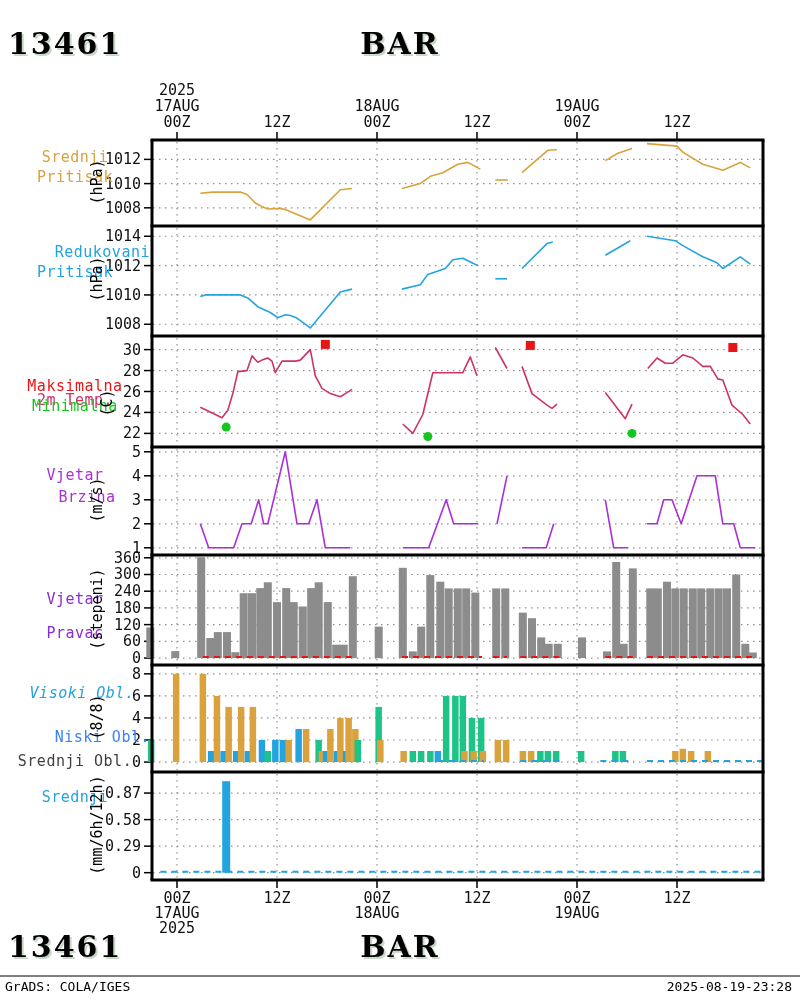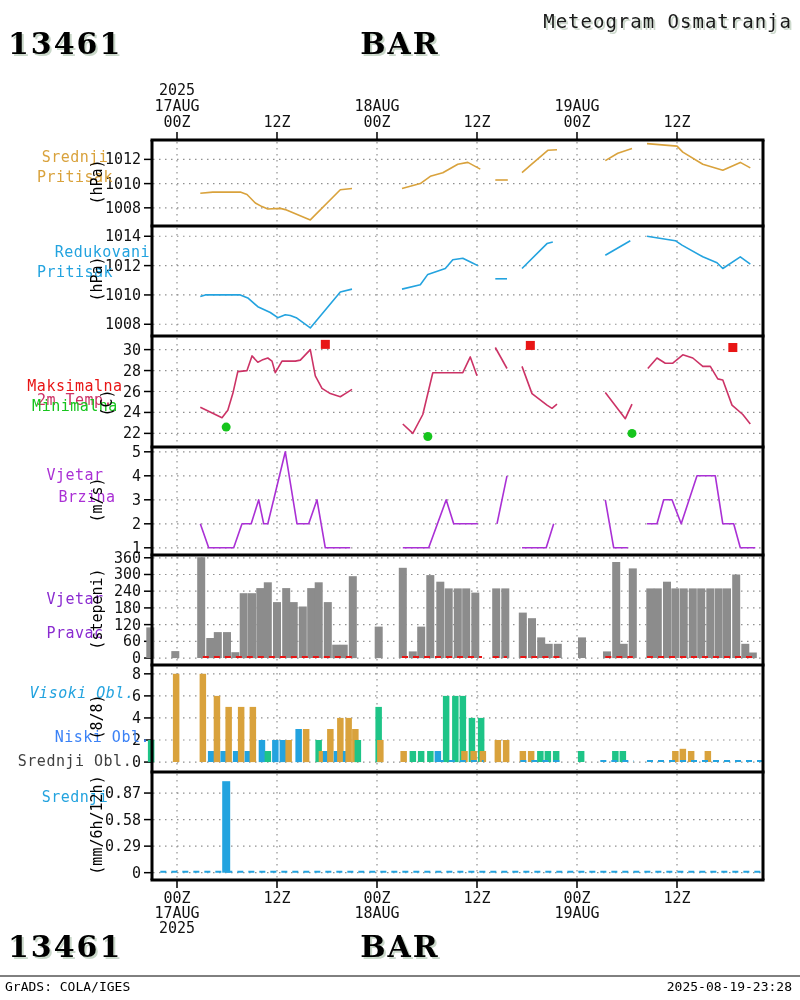--- a/index.html
+++ b/index.html
@@ -356,21 +356,20 @@
       <text x="376.9992" y="918" text-anchor="middle" font-size="15" font-family="&quot;DejaVu Sans Mono&quot;, monospace" fill="#111">18AUG</text>
       <text x="476.99879999999996" y="903" text-anchor="middle" font-size="15" font-family="&quot;DejaVu Sans Mono&quot;, monospace" fill="#111">12Z</text>
       <text x="576.9984" y="903" text-anchor="middle" font-size="15" font-family="&quot;DejaVu Sans Mono&quot;, monospace" fill="#111">00Z</text>
       <text x="576.9984" y="918" text-anchor="middle" font-size="15" font-family="&quot;DejaVu Sans Mono&quot;, monospace" fill="#111">19AUG</text>
       <text x="676.998" y="903" text-anchor="middle" font-size="15" font-family="&quot;DejaVu Sans Mono&quot;, monospace" fill="#111">12Z</text>
       <line x1="0" y1="976" x2="800" y2="976" stroke="#000" stroke-width="1"></line>
     </svg>
 
   <div class="abs bigtitle" style="left:8px;top:26px;">13461</div>
   <div class="abs bigtitle center800" style="left:0;top:26px;">BAR</div>
-  <div class="abs apptitle" style="right:8px;top:10px;">Meteogram Osmatranja</div>
 
   <div class="abs plabel" style="left: 0px; top: 148px; color: rgb(217, 162, 60);">Srednji</div>
   <div class="abs plabel" style="left: 0px; top: 168px; color: rgb(217, 162, 60);">Pritisak</div>
   <div class="abs plabel" style="left: 0px; top: 243px; color: rgb(35, 163, 223); text-align: right;">Redukovani</div>
   <div class="abs plabel" style="left: 0px; top: 263px; color: rgb(35, 163, 223);">Pritisak</div>
   <div class="abs plabel" style="left: 0px; top: 357px; color: rgb(204, 51, 102); margin-top: 34px;">2m Temp.</div>
   <div class="abs plabel" style="left: 0px; top: 377px; color: rgb(232, 21, 21);">Maksimalna</div>
   <div class="abs plabel" style="left: 0px; top: 397px; color: rgb(22, 197, 29);">Minimalna</div>
   <div class="abs plabel" style="left: 0px; top: 466px; color: rgb(170, 48, 213);">Vjetar</div>
   <div class="abs plabel" style="left: 0px; top: 488px; color: rgb(170, 48, 213); margin-left: 12px;">Brzina</div>

